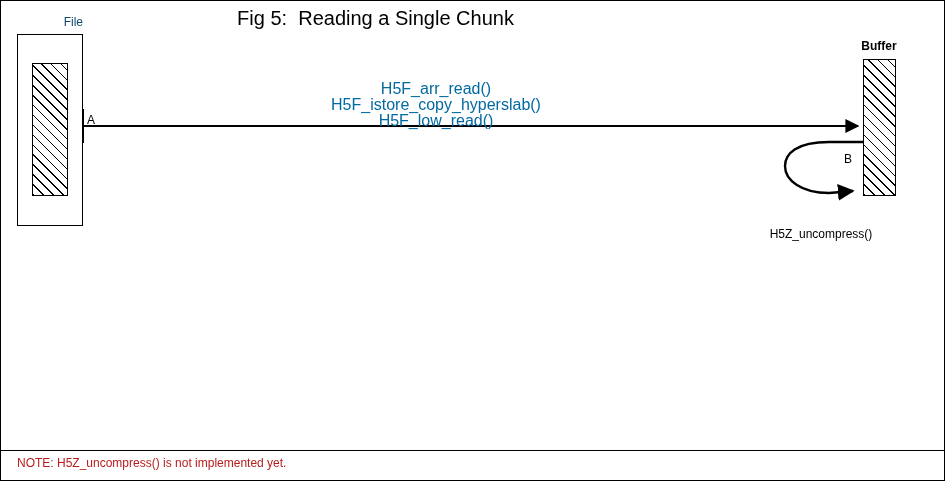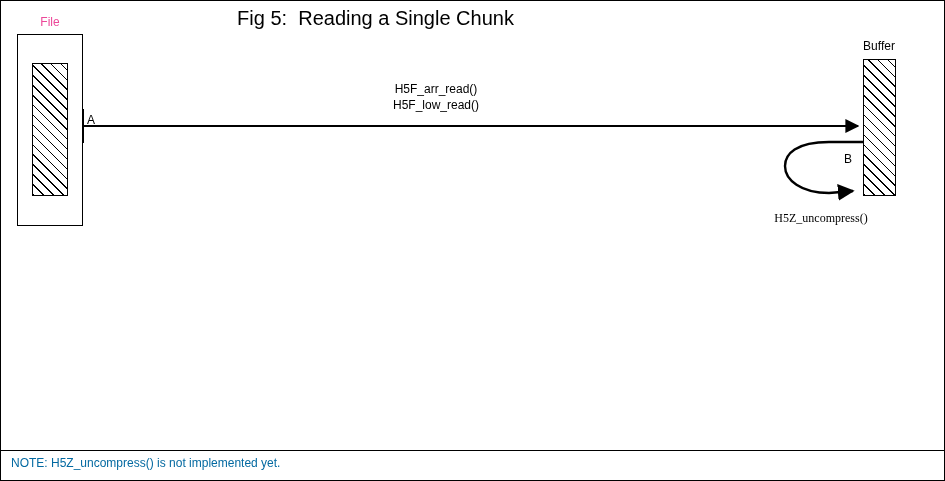--- a/index.html
+++ b/index.html
@@ -40,33 +40,34 @@
     width: 66px;
     height: 192px;
     border: 1px solid #000000;
     box-sizing: border-box;
     background: #ffffff;
   }
   #file-label {
     left: 16px;
     top: 14px;
     width: 66px;
-    text-align: center;
+    text-align: right;
     font-size: 12px;
-    color: #ec4899;
+    color: #0c4a6e;
   }
 
   
   #buffer-label {
     left: 845px;
     top: 38px;
     width: 66px;
     text-align: center;
     font-size: 12px;
     color: #000000;
+    font-weight: bold;
   }
 
   
   .hatch {
     border: 1px solid #000000;
     box-sizing: border-box;
     background-color: #ffffff;
     background-image: repeating-linear-gradient(
       45deg,
       #000000 0px, #000000 1px,
@@ -110,51 +111,50 @@
   }
 
   
   #call-stack {
     left: 310px;
     top: 80px;
     width: 250px;
     text-align: center;
   }
   #call-stack .call {
-    font-size: 12px;
+    font-size: 16px;
     line-height: 16px;
-    color: #000000;
+    color: #0369a1;
     white-space: pre;
     text-align: center;
   }
 
   
   #uncompress-label {
     left: 745px;
-    top: 210px;
+    top: 226px;
     width: 150px;
     text-align: center;
     font-size: 12px;
     color: #000000;
-    font-family: Liberation Serif, serif;
   }
 
   
   #note-divider {
     left: 0;
     top: 449px;
     width: 943px;
     height: 1px;
     background: #000000;
   }
   #note-text {
-    left: 10px;
+    left: 16px;
     top: 455px;
     font-size: 12px;
-    color: #0369a1;
+    color: #b91c1c;
   }
 </style>
 </head>
 <body>
 
 <div id="figure">
 
   <div class="abs" id="title">Fig 5:  Reading a Single Chunk</div>
 
   <div class="abs" id="file-label">File</div>
@@ -177,20 +177,21 @@
 
     <path d="M 862 141 L 828 141 C 795 141 784 153 784 165
              C 784 179 800 192 828 192 L 852 190" fill="none" stroke="#000000" stroke-width="2.4" marker-end="url(#arrowhead)"></path>
   </svg>
 
   <div class="abs" id="label-a">A</div>
   <div class="abs" id="label-b">B</div>
 
   <div class="abs" id="call-stack">
     <div class="call">H5F_arr_read()</div>
+    <div class="call">H5F_istore_copy_hyperslab()</div>
     <div class="call">H5F_low_read()</div>
   </div>
 
   <div class="abs" id="uncompress-label">H5Z_uncompress()</div>
 
   <div class="abs" id="note-divider"></div>
   <div class="abs" id="note-text">NOTE: H5Z_uncompress() is not implemented yet.</div>
 
 </div>
 

